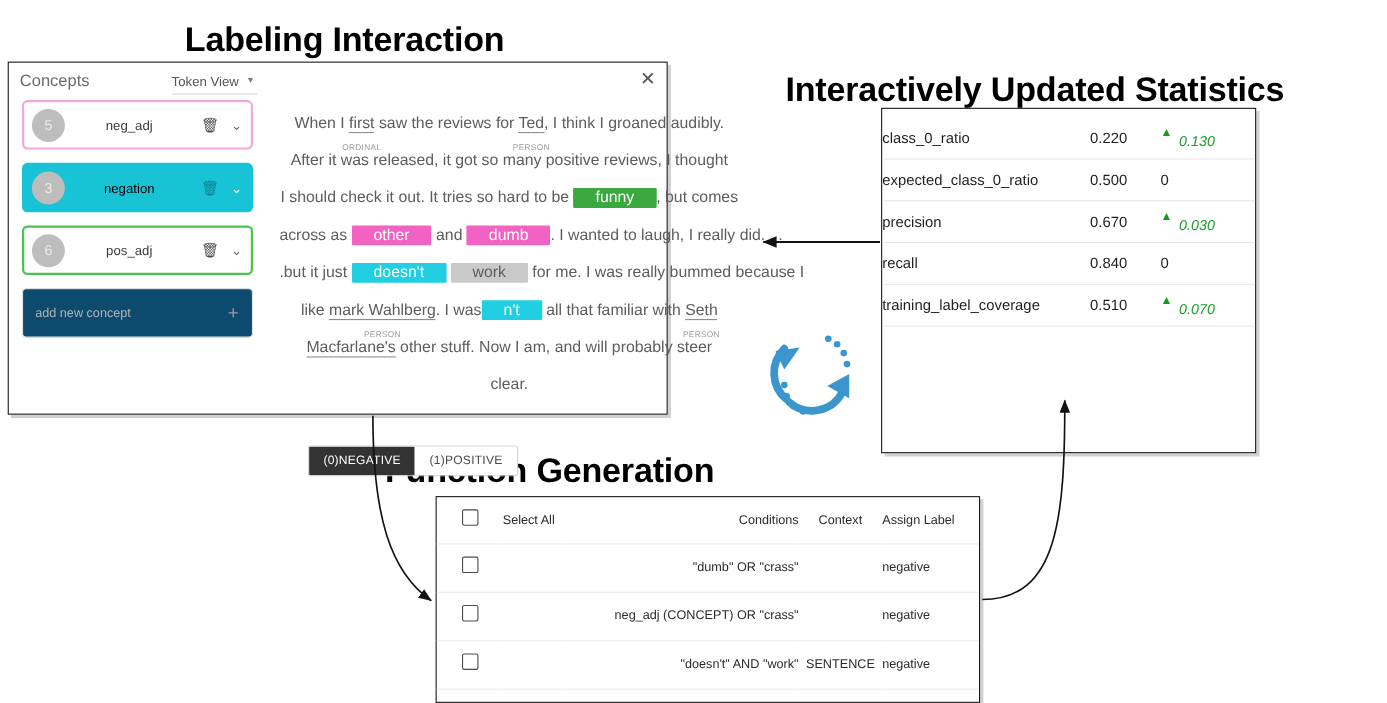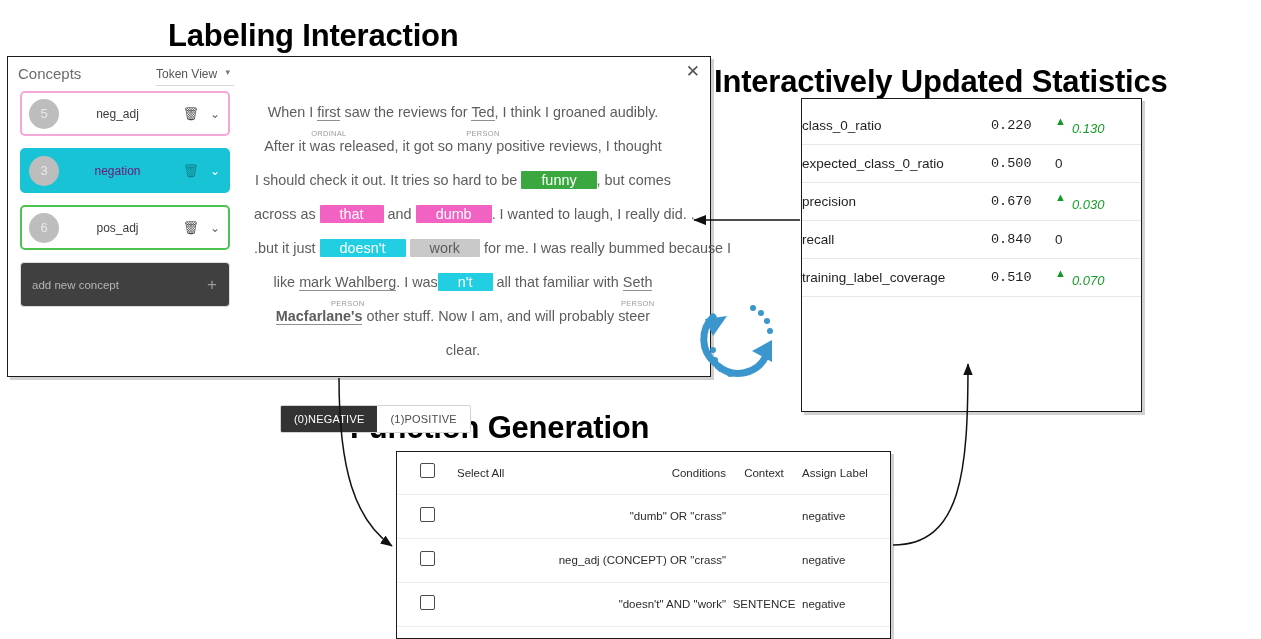--- a/index.html
+++ b/index.html
@@ -19,21 +19,21 @@
     color:#000;
     white-space:nowrap;
     letter-spacing:-0.2px;
   }
   #title-labeling{ left:168px; top:18px; font-size:31px; }
   #title-stats   { left:714px; top:52px; font-size:31px;margin-top:12px; }
   #title-funcgen { left:350px; top:410px; font-size:31px; }
 
   
   #labeling-panel{
-    position:absolute; left:7px; top:56px; width:704px; height:321px;
+    position:absolute; left:7px; top:56px; width:600px; height:321px;
     background:#fff; border:1px solid #1a1a1a;
     box-shadow:3px 3px 0 rgba(0,0,0,0.18);
   }
   .panel-head{
     position:relative; height:36px;
   }
   #concepts-label{
     position:absolute; left:10px; top:8px;
     font-size:15px; color:#6b6b6b;
   }
@@ -63,32 +63,32 @@
   .chip-count{
     width:30px; height:30px; border-radius:50%;
     background:#bdbdbd; color:#e9e9e9;
     font-size:13px; display:flex; align-items:center; justify-content:center;
     margin-left:7px; flex:0 0 auto;
   }
   .chip-name{
     flex:1 1 auto; text-align:center; font-size:12px; color:#3b3b3b;
     padding-right:4px;
   }
-  .filled-cyan .chip-name{ color:#701a75; }
+  .filled-cyan .chip-name{ color:#000000; }
   .chip-trash{
     width:22px; flex:0 0 auto; font-size:13px; color:#4a4a4a; text-align:center;
   }
   .filled-cyan .chip-trash{ color:#0f7f8c; }
   .chip-caret{
     width:26px; flex:0 0 auto; text-align:center; font-size:12px; color:#666;
   }
   .filled-cyan .chip-caret{ color:#ffffff; }
   #add-concept{
     height:45px; border:1px solid #dedede; border-radius:4px;
-    display:flex; align-items:center; background:#404040;
+    display:flex; align-items:center; background:#0c4a6e;
   }
   #add-concept .ac-label{ flex:1 1 auto; padding-left:11px; font-size:11.5px; color:#b4b4b4; }
   #add-concept .ac-plus { width:34px; text-align:center; font-size:17px; color:#9a9a9a; }
 
   
   #review-text{
     position:absolute; left:246px; top:38px; width:418px;
     font-size:14.4px; color:#5d5d5d; line-height:34px;
     text-align:center;
   }
@@ -98,21 +98,21 @@
   .hl-green  { background:#3aa83f; }
   .hl-magenta{ background:#f262c3; }
   .hl-cyan   { background:#22cfe2; }
   .hl-grey   { background:#c9c9c9; color:#5d5d5d; }
   .ent{ position:relative; border-bottom:1px solid #8e8e8e; }
   .ent .etag{
     position:absolute; left:50%; transform:translateX(-50%);
     top:13px; font-size:7.5px; color:#9b9b9b; letter-spacing:0.3px;
     white-space:nowrap;
   }
-  .und{ border-bottom:1px solid #8e8e8e;font-weight:bold; }
+  .und{ border-bottom:1px solid #8e8e8e; }
 
   
   #label-toggle{
     position:absolute; left:272px; top:348px;
     display:flex; border:1px solid #d3d3d3; border-radius:2px; overflow:hidden;
   }
   #label-toggle .seg{
     font-size:11px; padding:7px 13px; letter-spacing:0.2px;text-align:center;
   }
   #label-toggle .seg.active{ background:#333333; color:#fff; }
@@ -125,21 +125,21 @@
     box-shadow:3px 3px 0 rgba(0,0,0,0.18);
     padding:8px 0 0 0;
   }
   #stats-table{ width:100%; border-collapse:collapse; }
   #stats-table tr{ border-bottom:1px solid #e8e8e8; }
   #stats-table tr:last-child{ border-bottom:1px solid #e8e8e8; }
   #stats-table td{
     font-size:13.5px; color:#1f1f1f; padding:11px 0; vertical-align:middle;
   }
   td.stat-name { padding-left:20px; white-space:nowrap; }
-  td.stat-value{ width:64px;font-family:Liberation Mono, monospace; }
+  td.stat-value{ width:64px; }
   td.stat-delta{ width:86px; }
   .delta-wrap{ display:flex; align-items:center; gap:6px; }
   .up-arrow{ color:#119a22; font-size:11px; line-height:1; transform:translateY(-4px); }
   .delta-num{ color:#1a9e2a; font-size:13px; transform:translateY(3px);font-style:italic; }
   .delta-zero{ color:#1f1f1f; font-size:13.5px; }
 
   
   #func-panel{
     position:absolute; left:396px; top:451px; width:495px; height:188px;
     background:#fff; border:1px solid #1a1a1a;
@@ -201,21 +201,21 @@
       <div id="add-concept">
         <div class="ac-label">add new concept</div>
         <div class="ac-plus">+</div>
       </div>
     </div>
 
   <div id="review-text">
       <span class="ln"><span>When I </span><span class="ent"><span>first</span><span class="etag">ORDINAL</span></span><span> saw the reviews for </span><span class="ent"><span>Ted</span><span class="etag">PERSON</span></span><span>, I think I groaned audibly.</span></span>
       <span class="ln wrap"><span>After it was released, it got so many positive reviews, I thought</span></span>
       <span class="ln"><span>I should check it out. It tries so hard to be </span><span class="hl hl-green">funny</span><span>, but comes</span></span>
-      <span class="ln"><span>across as </span><span class="hl hl-magenta">that</span><span> and </span><span class="hl hl-magenta">dumb</span><span>. I wanted to laugh, I really did. . .</span></span>
+      <span class="ln"><span>across as </span><span class="hl hl-magenta">other</span><span> and </span><span class="hl hl-magenta">dumb</span><span>. I wanted to laugh, I really did. . .</span></span>
       <span class="ln"><span>.but it just </span><span class="hl hl-cyan">doesn't</span><span> </span><span class="hl hl-grey">work</span><span> for me. I was really bummed because I</span></span>
       <span class="ln"><span>like </span><span class="ent"><span>mark Wahlberg</span><span class="etag">PERSON</span></span><span>. I was</span><span class="hl hl-cyan">n't</span><span> all that familiar with </span><span class="ent"><span>Seth</span><span class="etag">PERSON</span></span></span>
       <span class="ln wrap"><span class="und">Macfarlane's</span><span> other stuff. Now I am, and will probably steer</span></span>
       <span class="ln"><span>clear.</span></span>
     </div>
 
   <div id="label-toggle">
     <div class="seg active">(0)NEGATIVE</div>
     <div class="seg idle">(1)POSITIVE</div>
   </div>

